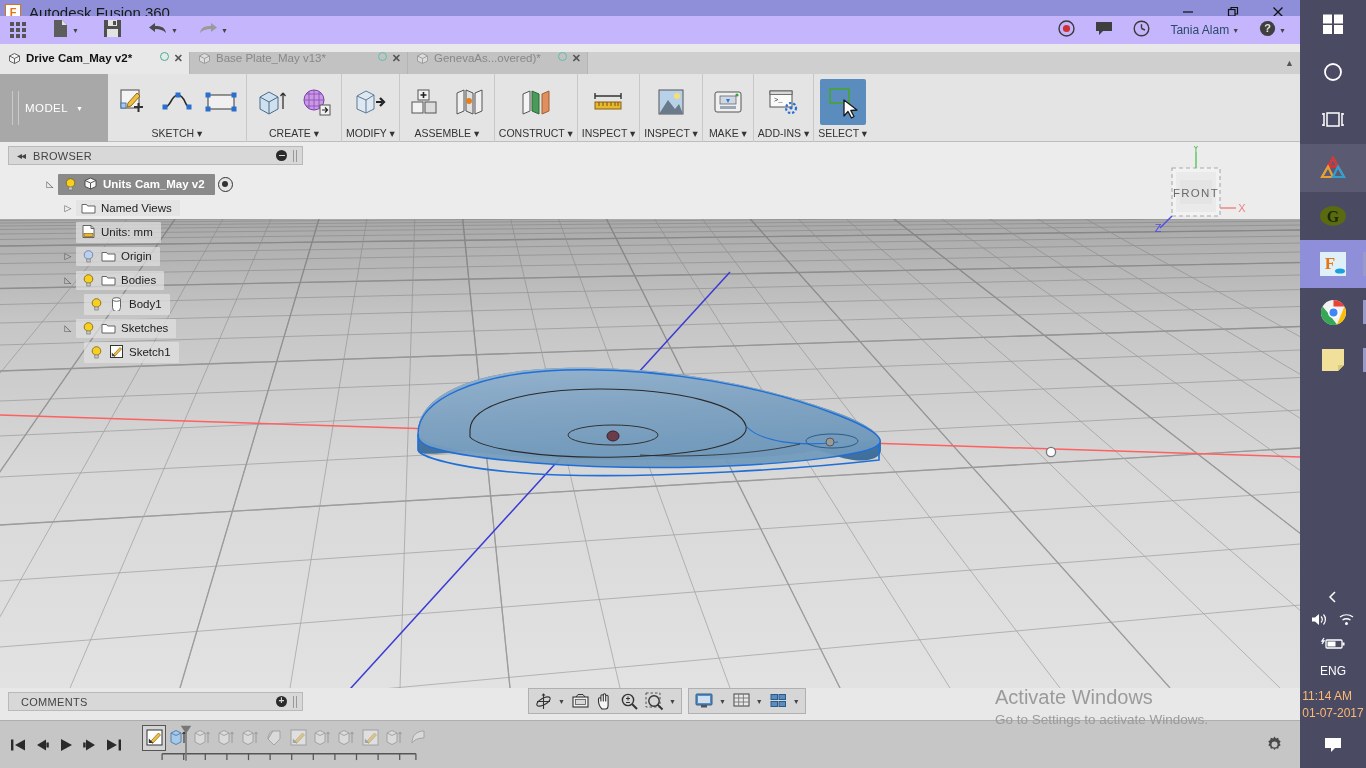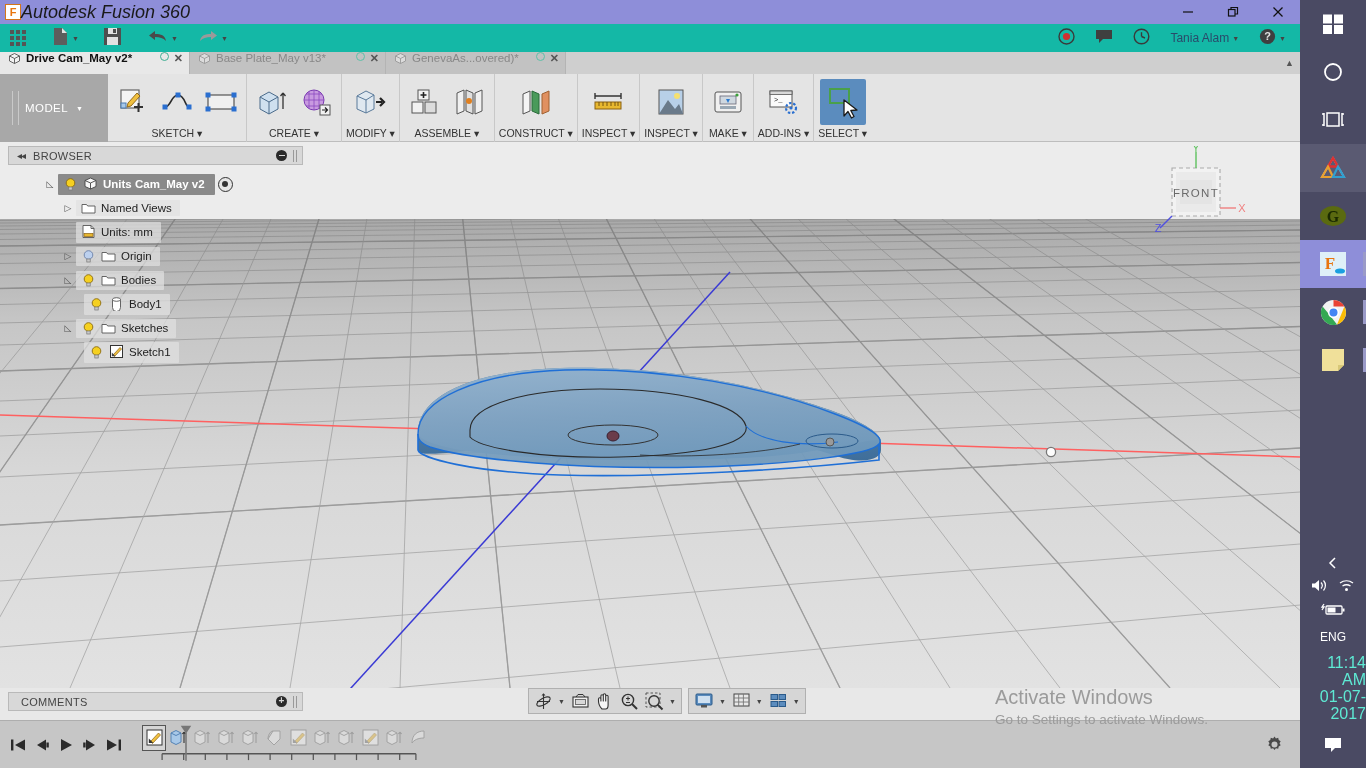--- a/index.html
+++ b/index.html
@@ -17,29 +17,29 @@
   
   .titlebar {
     position: absolute; left: 0; top: 0; width: 1300px; height: 24px;
     background: #8e8ed9; display: flex; align-items: center;
   }
   .title-logo {
     width: 16px; height: 16px; margin-left: 5px; background: #ffffff;
     border: 1px solid #d4761a; display: flex; align-items: center; justify-content: center;
     font-size: 11px; font-weight: bold; color: #e8750f; line-height: 1;
   }
-  .title-text { font-size: 18px; color: #1a1a1a; font-style: italic; }
+  .title-text { margin-left: 8px; font-size: 15px; color: #1a1a1a; }
   .win-btns { position: absolute; right: 0; top: 0; height: 24px; display: flex; }
   .win-btn { width: 45px; height: 24px; display: flex; align-items: center; justify-content: center;
              color: #1a1a1a; font-size: 13px; }
 
   
   .qat {
-    position: absolute; left: 0; top: 24px; width: 1300px; height: 28px;
-    background: #14b8a6; display: flex; align-items: center;
+    position: absolute; left: 0; top: 16px; width: 1300px; height: 28px;
+    background: #c4b5fd; display: flex; align-items: center;
   }
   .qat-item { height: 28px; display: flex; align-items: center; padding: 0 7px; }
   .caret { font-size: 7px; color: #444; margin-left: 3px; }
   .grid9 { display: grid; grid-template-columns: repeat(3,4px); grid-template-rows: repeat(3,4px); gap: 2px; }
   .grid9 i { background: #555; display: block; }
   .qat-right { position: absolute; right: 0; top: 0; height: 28px; display: flex; align-items: center; }
   .qat-right .qat-item { padding: 0 10px; }
   .user-name { font-size: 12px; color: #2a4a6a; }
 
   
@@ -135,21 +135,21 @@
   #taskbar { position: absolute; left: 1300px; top: 0; width: 66px; height: 768px;
              background: #4a4a63; display: flex; flex-direction: column; align-items: center; }
   .tb-item { width: 66px; height: 48px; display: flex; align-items: center; justify-content: center; position: relative; }
   .tb-item.active { background: #8e8ed9; }
   .tb-item.hl { background: #5a5a72; }
   .tb-item.open::after { content:''; position:absolute; right: 0; top: 12px; width: 3px; height: 24px; background: #9a9ac8; }
   .tb-spacer { flex: 1; }
   .tb-tray { display: flex; flex-direction: column; align-items: center; gap: 2px; width: 66px; }
   .tray-row { display: flex; align-items: center; justify-content: center; gap: 9px; width: 66px; height: 22px; }
   .tray-lang { font-size: 12px; color: #fff; margin: 6px 0 8px 0; }
-  .tb-clock { text-align: right; color: #5eead4; font-size: 16px; line-height: 17px; }
+  .tb-clock { text-align: left; color: #fdba74; font-size: 12px; line-height: 17px; }
   .tb-action { width: 66px; height: 46px; display: flex; align-items: center; justify-content: center; }
 </style>
 </head>
 <body>
 
 <div id="app">
 
   <div id="fusion">
 
     <div class="titlebar">
@@ -273,21 +273,21 @@
           <svg width="13" height="13" viewBox="0 0 13 13">
             <path d="M1.5 4 L6.5 1.5 L11.5 4 L11.5 9 L6.5 11.5 L1.5 9 z" fill="#f2f2f2" stroke="#555" stroke-width=".9"></path>
             <path d="M1.5 4 L6.5 6.5 L11.5 4" fill="none" stroke="#555" stroke-width=".9"></path>
             <path d="M6.5 6.5 L6.5 11.5" stroke="#555" stroke-width=".9"></path>
           </svg>
         </span>
         <span>Drive Cam_May v2*</span>
         <span class="tab-dot" style="margin-left:auto"></span>
         <span class="tab-x">✕</span>
       </div>
-      <div class="tab" style="width:196px">
+      <div class="tab" style="width:218px">
         <span class="tab-cube">
           <svg width="13" height="13" viewBox="0 0 13 13">
             <path d="M1.5 4 L6.5 1.5 L11.5 4 L11.5 9 L6.5 11.5 L1.5 9 z" fill="#dcdcdc" stroke="#999" stroke-width=".9"></path>
             <path d="M1.5 4 L6.5 6.5 L11.5 4" fill="none" stroke="#999" stroke-width=".9"></path>
             <path d="M6.5 6.5 L6.5 11.5" stroke="#999" stroke-width=".9"></path>
           </svg>
         </span>
         <span>Base Plate_May v13*</span>
         <span class="tab-dot" style="margin-left:auto"></span>
         <span class="tab-x">✕</span>

